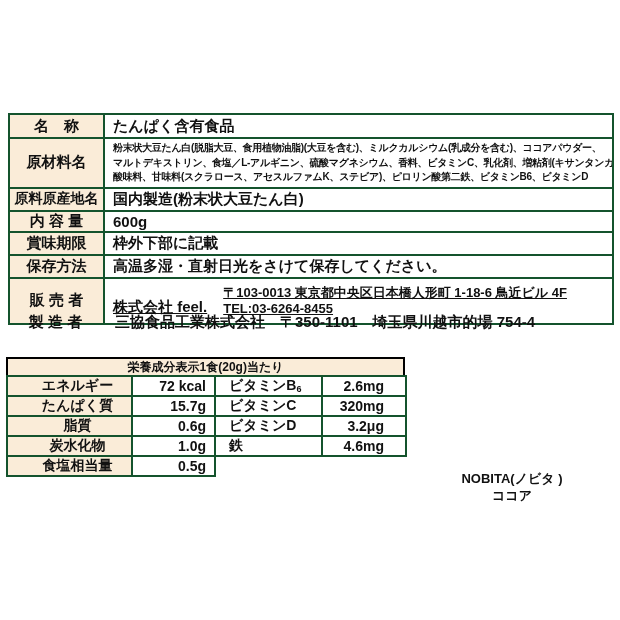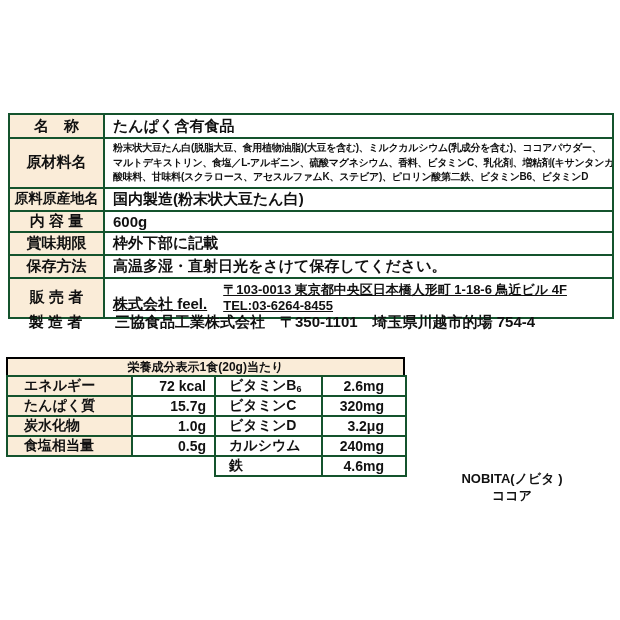--- a/index.html
+++ b/index.html
@@ -28,21 +28,21 @@
   .maker-val{position:absolute;left:107px;font-size:15px;white-space:nowrap;}
 
   
   .nutri-header{
     position:absolute;left:6px;top:357px;width:399px;height:20px;box-sizing:border-box;
     border:2px solid #000;background:#faecd8;font-size:12px;text-align:center;line-height:16px;
   }
   .nutri-left{position:absolute;left:6px;top:375px;}
   .nutri-right{position:absolute;left:214px;top:375px;}
   .nutri-left td,.nutri-right td{height:20px;font-size:14px;padding:0;}
-  .nutri-left td.lbl{background:#faecd8;padding-left:16px;}
+  .nutri-left td.lbl{background:#faecd8;padding-left:16px;text-align:center;}
   .nutri-left td.val{background:#fff;text-align:right;padding-right:8px;}
   .nutri-right td.lbl{background:#fff;padding-left:13px;}
   .nutri-right td.val{background:#fff;text-align:right;padding-right:21px;}
   .sub{font-size:9px;position:relative;top:2px;}
 
   
   .comp-table{position:absolute;left:413px;top:355px;width:198px;}
   .comp-table th{
     background:#faecd8;height:38px;font-size:15px;text-align:center;font-weight:bold;
   }
@@ -90,21 +90,21 @@
     </tr>
     <tr>
       <td class="lbl" style="height:21px">賞味期限</td>
       <td class="val">枠外下部に記載</td>
     </tr>
     <tr>
       <td class="lbl" style="height:21px">保存方法</td>
       <td class="val">高温多湿・直射日光をさけて保存してください。</td>
     </tr>
     <tr>
-      <td class="lbl" style="height:40px">販 売 者</td>
+      <td class="lbl" style="height:46px">販 売 者</td>
       <td class="val">
         <div class="seller-cell">
           <span class="seller-company">株式会社 feel.</span>
           <span class="seller-addr">
             <div>〒103-0013 東京都中央区日本橋人形町 1-18-6 鳥近ビル 4F</div>
             <div>TEL:03-6264-8455</div>
           </span>
         </div>
       </td>
     </tr>
@@ -126,20 +126,24 @@
     <tbody>
         <tr>
       <td class="lbl">エネルギー</td>
       <td class="val">72 kcal</td>
     </tr>
     <tr>
       <td class="lbl">たんぱく質</td>
       <td class="val">15.7g</td>
     </tr>
     <tr>
+      <td class="lbl">脂質</td>
+      <td class="val">0.6g</td>
+    </tr>
+    <tr>
       <td class="lbl">炭水化物</td>
       <td class="val">1.0g</td>
     </tr>
     <tr>
       <td class="lbl">食塩相当量</td>
       <td class="val">0.5g</td>
     </tr>
   </tbody>
     </table>
 
@@ -155,24 +159,20 @@
     </tr>
     <tr>
       <td class="lbl"><span>ビタミンC</span><span class="sub"></span></td>
       <td class="val">320mg</td>
     </tr>
     <tr>
       <td class="lbl"><span>ビタミンD</span><span class="sub"></span></td>
       <td class="val">3.2μg</td>
     </tr>
     <tr>
-      <td class="lbl"><span>カルシウム</span><span class="sub"></span></td>
-      <td class="val">240mg</td>
-    </tr>
-    <tr>
       <td class="lbl"><span>鉄</span><span class="sub"></span></td>
       <td class="val">4.6mg</td>
     </tr>
   </tbody>
     </table>
 
 
   <div class="brand">
     <div>NOBITA(ノビタ )</div>
     <div>ココア</div>

